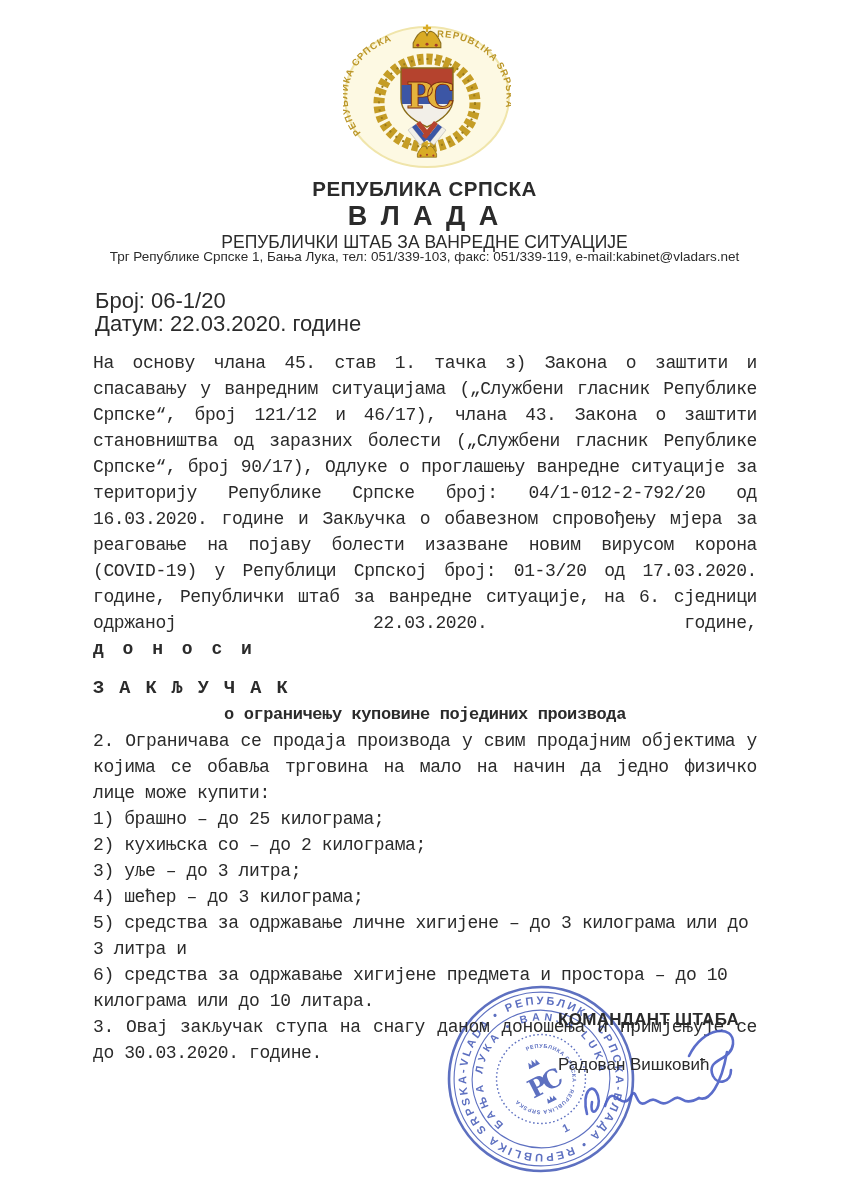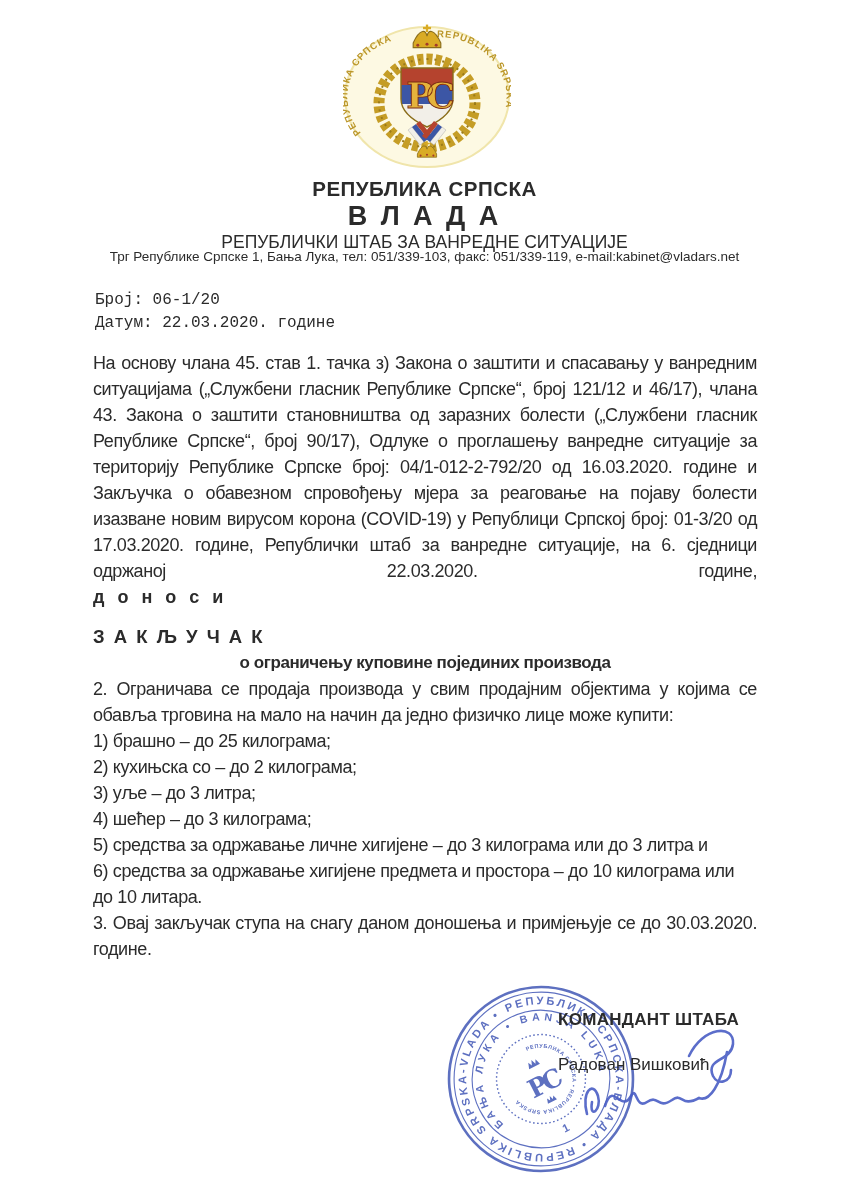--- a/index.html
+++ b/index.html
@@ -7,23 +7,23 @@
     position:relative;width:849px;height:1200px;background:#ffffff;
     font-family:"Liberation Sans","DejaVu Sans",sans-serif;color:#2b2b2b;
     margin:0 auto;overflow:hidden;
   }
   .coa{position:absolute;left:343px;top:24px;width:168px;height:146px;}
   .hdr{position:absolute;left:0;width:849px;text-align:center;}
   .hdr-republic{top:177px;font-size:20.5px;font-weight:bold;letter-spacing:.5px;}
   .hdr-vlada{top:201px;font-size:27px;font-weight:bold;letter-spacing:3px;}
   .hdr-staff{top:232px;font-size:17.5px;}
   .hdr-address{top:249px;font-size:13.5px;}
-  .meta{position:absolute;left:95px;top:289px;font-size:16px;line-height:23px;font-family:Liberation Mono, monospace;}
+  .meta{position:absolute;left:95px;top:289px;font-size:22px;line-height:23px;}
   .content{position:absolute;left:93px;top:350px;width:664px;font-size:18px;
-    line-height:26px;letter-spacing:-.4px;z-index:2;}
+    line-height:26px;letter-spacing:-.4px;z-index:2;font-family:Liberation Mono, monospace;}
   .content p{margin:0;}
   .preamble{text-align:justify;text-align-last:justify;}
   .donosi{font-weight:bold;letter-spacing:4px;}
   .title-line{font-weight:bold;font-size:18.5px;letter-spacing:2px;margin-top:14px;}
   .subtitle-line{text-align:center;font-weight:bold;font-size:17px;}
   .intro{margin-top:13px;text-align:justify;}
   .item2{margin-top:15px;text-align:justify;}
   .item3{margin-top:26px;text-align:justify;}
   .stamp{position:absolute;left:445px;top:983px;width:192px;height:192px;z-index:1;}
   .sigblock{position:absolute;left:558px;top:1010px;width:215px;z-index:3;}

